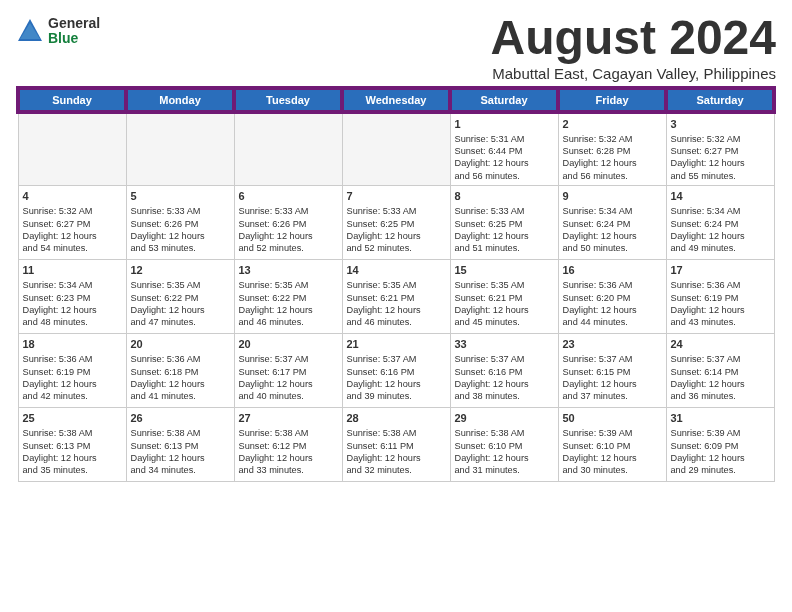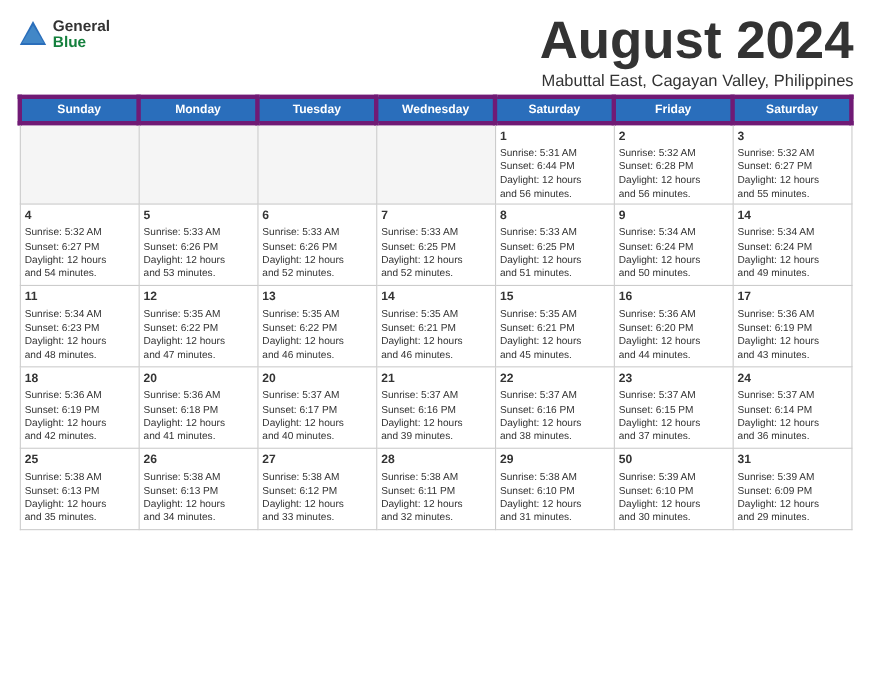--- a/index.html
+++ b/index.html
@@ -284,21 +284,21 @@
 and 40 minutes.</div>
           </td>
           <td>
             <span class="day-num">21</span>
             <div class="day-info" style="white-space: pre-line;">Sunrise: 5:37 AM
 Sunset: 6:16 PM
 Daylight: 12 hours
 and 39 minutes.</div>
           </td>
           <td>
-            <span class="day-num">22</span>
+            <span class="day-num">33</span>
             <div class="day-info" style="white-space: pre-line;">Sunrise: 5:37 AM
 Sunset: 6:16 PM
 Daylight: 12 hours
 and 38 minutes.</div>
           </td>
           <td>
             <span class="day-num">23</span>
             <div class="day-info" style="white-space: pre-line;">Sunrise: 5:37 AM
 Sunset: 6:15 PM
 Daylight: 12 hours

